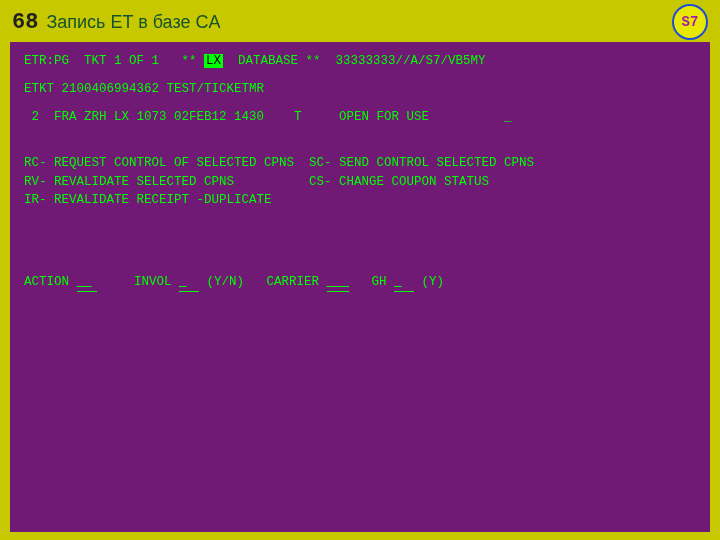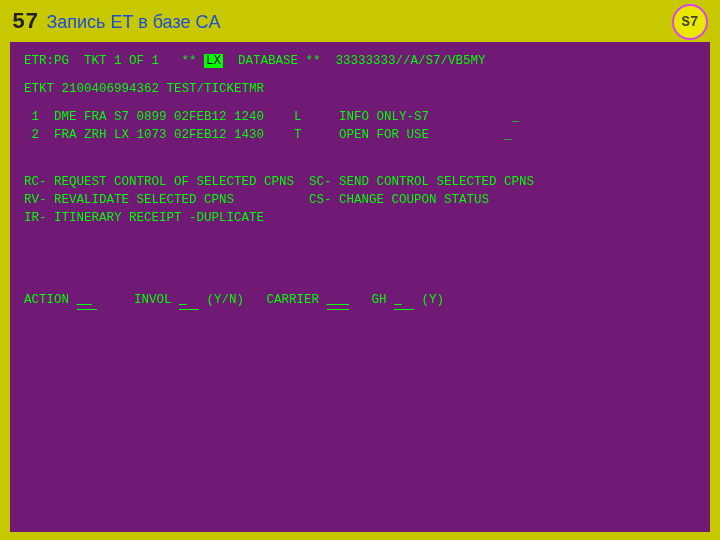--- a/index.html
+++ b/index.html
@@ -27,36 +27,36 @@
     }
 
     .page-number {
       font-size: 22px;
       font-weight: bold;
       color: #222;
     }
 
     .page-title {
       font-size: 18px;
-      color: #1d4ed8;
+      color: #14532d;
       font-family: Arial, sans-serif;
     }
 
     .logo {
       width: 36px;
       height: 36px;
       background: #e8e800;
       border-radius: 50%;
       display: flex;
       align-items: center;
       justify-content: center;
       font-weight: bold;
       font-size: 14px;
-      color: #404040;
-      border: 2px solid #d946ef;
+      color: #a21caf;
+      border: 2px solid #1d4ed8;
     }
 
     .terminal {
       background: #701a75;
       color: #00ff00;
       font-family: 'Courier New', Courier, monospace;
       font-size: 12.5px;
       line-height: 1.45;
       padding: 10px 14px;
       margin: 0 10px 10px 10px;
@@ -84,49 +84,48 @@
     }
 
     .spacer { height: 10px; }
     .spacer-lg { height: 18px; }
   </style>
 </head>
 <body>
 
 <div class="header">
   <div class="header-left">
-    <span class="page-number">57</span>
+    <span class="page-number">68</span>
     <span class="page-title">Запись ET в базе CA</span>
   </div>
   <div class="logo">
     <span>S7</span>
   </div>
 </div>
 
 <div class="terminal">
 
   <div class="terminal-line">ETR:PG&nbsp;&nbsp;TKT 1 OF 1&nbsp;&nbsp;&nbsp;** <span class="highlight-box">LX</span>&nbsp;&nbsp;DATABASE **&nbsp;&nbsp;33333333//A/S7/VB5MY</div>
 
   <div class="spacer"></div>
 
   <div class="terminal-line">ETKT 2100406994362 TEST/TICKETMR</div>
 
   <div class="spacer"></div>
 
 
-  <div class="terminal-line">&nbsp;1&nbsp;&nbsp;DME FRA S7 0899 02FEB12 1240&nbsp;&nbsp;&nbsp;&nbsp;L&nbsp;&nbsp;&nbsp;&nbsp;&nbsp;INFO ONLY-S7&nbsp;&nbsp;&nbsp;&nbsp;&nbsp;&nbsp;&nbsp;&nbsp;&nbsp;&nbsp;&nbsp;_</div>
 
   <div class="terminal-line">&nbsp;2&nbsp;&nbsp;FRA ZRH LX 1073 02FEB12 1430&nbsp;&nbsp;&nbsp;&nbsp;T&nbsp;&nbsp;&nbsp;&nbsp;&nbsp;OPEN FOR USE&nbsp;&nbsp;&nbsp;&nbsp;&nbsp;&nbsp;&nbsp;&nbsp;&nbsp;&nbsp;_</div>
 
   <div class="spacer-lg"></div>
   <div class="spacer"></div>
 
   <div class="terminal-line">RC- REQUEST CONTROL OF SELECTED CPNS&nbsp;&nbsp;SC- SEND CONTROL SELECTED CPNS</div>
   <div class="terminal-line">RV- REVALIDATE SELECTED CPNS&nbsp;&nbsp;&nbsp;&nbsp;&nbsp;&nbsp;&nbsp;&nbsp;&nbsp;&nbsp;CS- CHANGE COUPON STATUS</div>
-  <div class="terminal-line">IR- ITINERARY RECEIPT -DUPLICATE</div>
+  <div class="terminal-line">IR- REVALIDATE RECEIPT -DUPLICATE</div>
 
   <div class="spacer-lg"></div>
   <div class="spacer-lg"></div>
   <div class="spacer-lg"></div>
 
 
   <div class="spacer"></div>
 
   <div class="terminal-line">ACTION <span class="input-field">__</span>&nbsp;&nbsp;&nbsp;&nbsp;&nbsp;INVOL <span class="input-field">_</span> (Y/N)&nbsp;&nbsp;&nbsp;CARRIER <span class="input-field">___</span>&nbsp;&nbsp;&nbsp;GH <span class="input-field">_</span> (Y)</div>
 </div>

